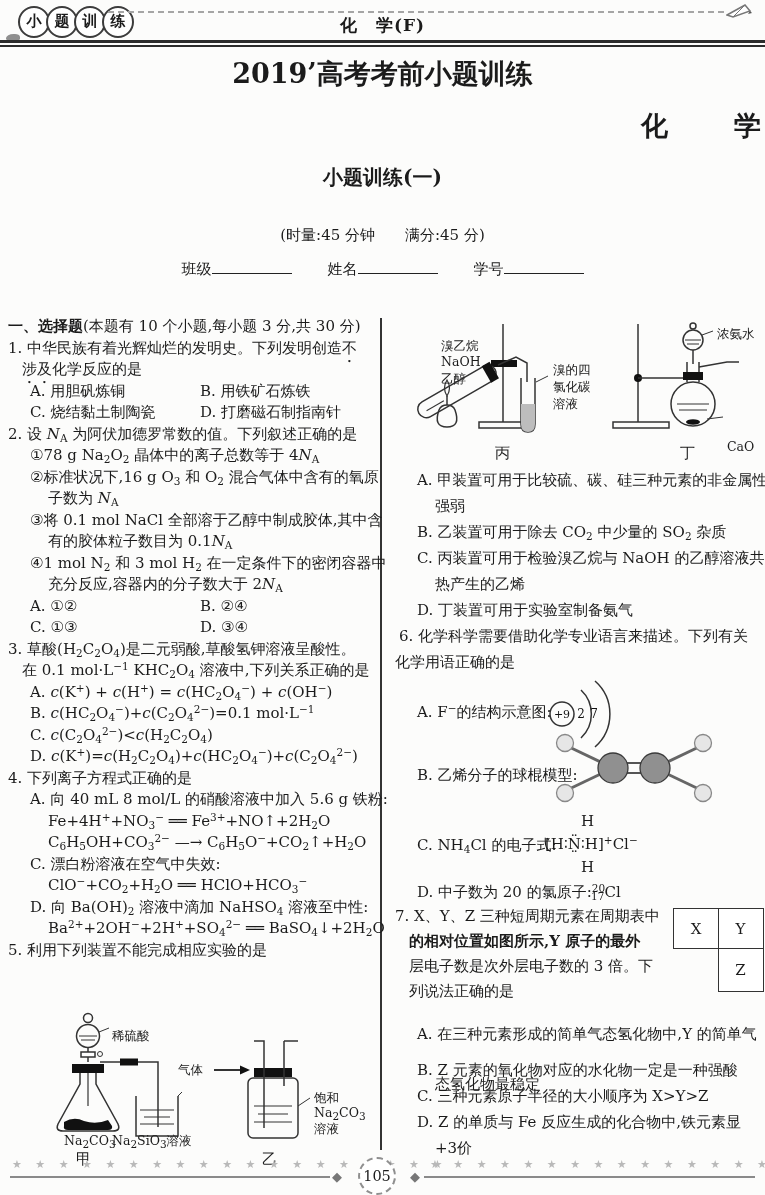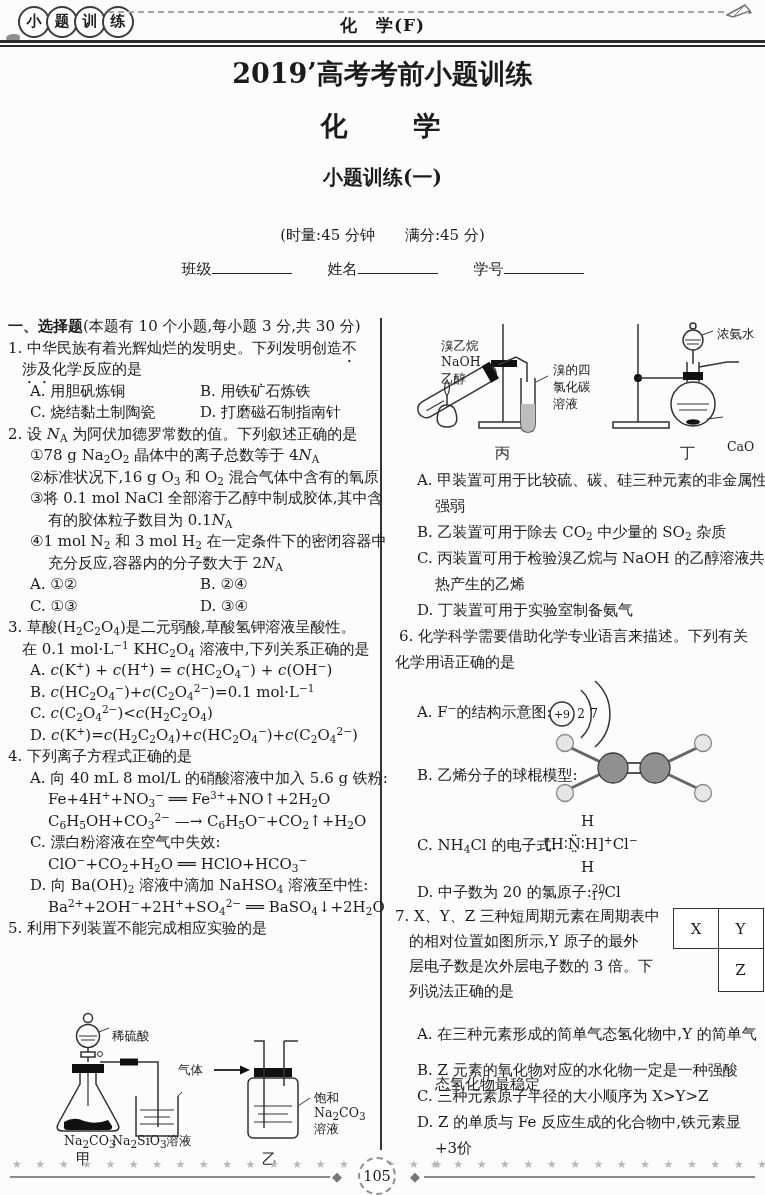--- a/index.html
+++ b/index.html
@@ -12,21 +12,21 @@
   .logo-dash{position:absolute;left:12px;top:40px;width:142px;border-top:2px dashed #9a9a9a;}
   .logo-blob{position:absolute;left:6px;top:34px;width:14px;height:8px;background:#8f8f8f;border-radius:60% 40% 50% 50%;}
   .hdr-dash{position:absolute;left:108px;top:11px;width:616px;border-top:2px dashed #a5a5a5;}
   .hdr-pencil{position:absolute;left:726px;top:2px;}
   .hdr-subject{position:absolute;left:0;top:14px;width:100%;text-align:center;
                font-size:17px;font-weight:bold;letter-spacing:1px;}
   .rule-a{position:absolute;left:0;top:40px;width:765px;height:2.5px;background:#2c2c2c;}
   .rule-b{position:absolute;left:0;top:45px;width:765px;height:1.5px;background:#2c2c2c;}
   
   .t-main{position:absolute;left:0;top:56px;width:100%;text-align:center;font-size:27px;font-weight:bold;}
-  .t-subj{position:absolute;left:0;top:108px;width:100%;text-align:center;font-size:27px;font-weight:bold;letter-spacing:4px;}
+  .t-subj{position:absolute;left:0;top:108px;width:100%;text-align:right;font-size:27px;font-weight:bold;letter-spacing:4px;}
   .t-sub{position:absolute;left:0;top:164px;width:100%;text-align:center;font-size:20px;font-weight:bold;}
   .t-meta{position:absolute;left:0;top:226px;width:100%;text-align:center;font-size:15px;}
   .fields{position:absolute;left:0;top:258px;width:100%;display:flex;justify-content:center;gap:36px;font-size:15px;}
   .blank{display:inline-block;width:80px;border-bottom:1.3px solid #222;height:15px;}
   
   .ln{white-space:nowrap;font-size:15px;height:21.5px;line-height:21.5px;}
   .rln{position:absolute;white-space:nowrap;font-size:15px;line-height:20px;}
   sub,sup{font-size:10.5px;line-height:0;}
   sub{vertical-align:-0.3em;} sup{vertical-align:0.5em;}
   i{font-style:italic;}
@@ -97,20 +97,21 @@
     <div class="ln"><span class="sechead">一、选择题</span><span>(本题有 10 个小题,每小题 3 分,共 30 分)</span></div>
 
     <div class="ln">1. 中华民族有着光辉灿烂的发明史。下列发明创造<em>不</em></div>
     <div class="ln pads"><em>涉及</em>化学反应的是</div>
     <div class="ln pad1"><span class="cell">A. 用胆矾炼铜</span><span>B. 用铁矿石炼铁</span></div>
     <div class="ln pad1"><span class="cell">C. 烧结黏土制陶瓷</span><span>D. 打磨磁石制指南针</span></div>
 
     <div class="ln">2. 设 <i>N</i><sub>A</sub> 为阿伏加德罗常数的值。下列叙述正确的是</div>
     <div class="ln pad1">①78 g Na<sub>2</sub>O<sub>2</sub> 晶体中的离子总数等于 4<i>N</i><sub>A</sub></div>
     <div class="ln pad1">②标准状况下,16 g O<sub>3</sub> 和 O<sub>2</sub> 混合气体中含有的氧原</div>
+    <div class="ln pad2">子数为 <i>N</i><sub>A</sub></div>
     <div class="ln pad1">③将 0.1 mol NaCl 全部溶于乙醇中制成胶体,其中含</div>
     <div class="ln pad2">有的胶体粒子数目为 0.1<i>N</i><sub>A</sub></div>
     <div class="ln pad1">④1 mol N<sub>2</sub> 和 3 mol H<sub>2</sub> 在一定条件下的密闭容器中</div>
     <div class="ln pad2">充分反应,容器内的分子数大于 2<i>N</i><sub>A</sub></div>
     <div class="ln pad1"><span class="cell">A. ①②</span><span>B. ②④</span></div>
     <div class="ln pad1"><span class="cell">C. ①③</span><span>D. ③④</span></div>
 
     <div class="ln">3. 草酸(H<sub>2</sub>C<sub>2</sub>O<sub>4</sub>)是二元弱酸,草酸氢钾溶液呈酸性。</div>
     <div class="ln pads">在 0.1 mol·L<sup>−1</sup> KHC<sub>2</sub>O<sub>4</sub> 溶液中,下列关系正确的是</div>
     <div class="ln pad1">A. <i>c</i>(K<sup>+</sup>) + <i>c</i>(H<sup>+</sup>) = <i>c</i>(HC<sub>2</sub>O<sub>4</sub><sup>−</sup>) + <i>c</i>(OH<sup>−</sup>)</div>
@@ -281,21 +282,21 @@
     <div class="rln pad1" style="left:0;top:517px;">C. NH<sub>4</sub>Cl 的电子式:</div>
     <div style="position:absolute;left:150px;top:492px;">
       <div class="ln eh" style="height:23px;line-height:23px;">H</div>
       <div class="ln" style="height:23px;line-height:23px;">[H∶N̤̈∶H]<sup>+</sup>Cl<sup>−</sup></div>
       <div class="ln eh" style="height:23px;line-height:23px;">H</div>
     </div>
 
     <div class="rln pad1 stack" style="left:0;top:564px;">D. 中子数为 20 的氯原子:<sup>20</sup><sub>17</sub>Cl</div>
 
     <div class="rln" style="left:0;top:588px;">7. X、Y、Z 三种短周期元素在周期表中</div>
-    <div class="rln pads" style="left:0;top:613px;">的相对位置如图所示,Y 原子的最外</div>
+    <div class="rln pads" style="left:0;top:613px;font-weight:bold;">的相对位置如图所示,Y 原子的最外</div>
     <div class="rln pads" style="left:0;top:638px;">层电子数是次外层电子数的 3 倍。下</div>
     <div class="rln pads" style="left:0;top:663px;">列说法正确的是</div>
     <div class="rln pad1" style="left:0;top:706px;">A. 在三种元素形成的简单气态氢化物中,Y 的简单气</div>
     <div class="rln pad2" style="left:0;top:716px;margin-top:40px;">态氢化物最稳定</div>
     <div class="rln pad1" style="left:0;top:742px;">B. Z 元素的氧化物对应的水化物一定是一种强酸</div>
     <div class="rln pad1" style="left:0;top:768px;">C. 三种元素原子半径的大小顺序为 X&gt;Y&gt;Z</div>
     <div class="rln pad1" style="left:0;top:794px;text-align:center;">D. Z 的单质与 Fe 反应生成的化合物中,铁元素显</div>
     <div class="rln pad2" style="left:0;top:820px;">+3价</div>
   </div>
 

